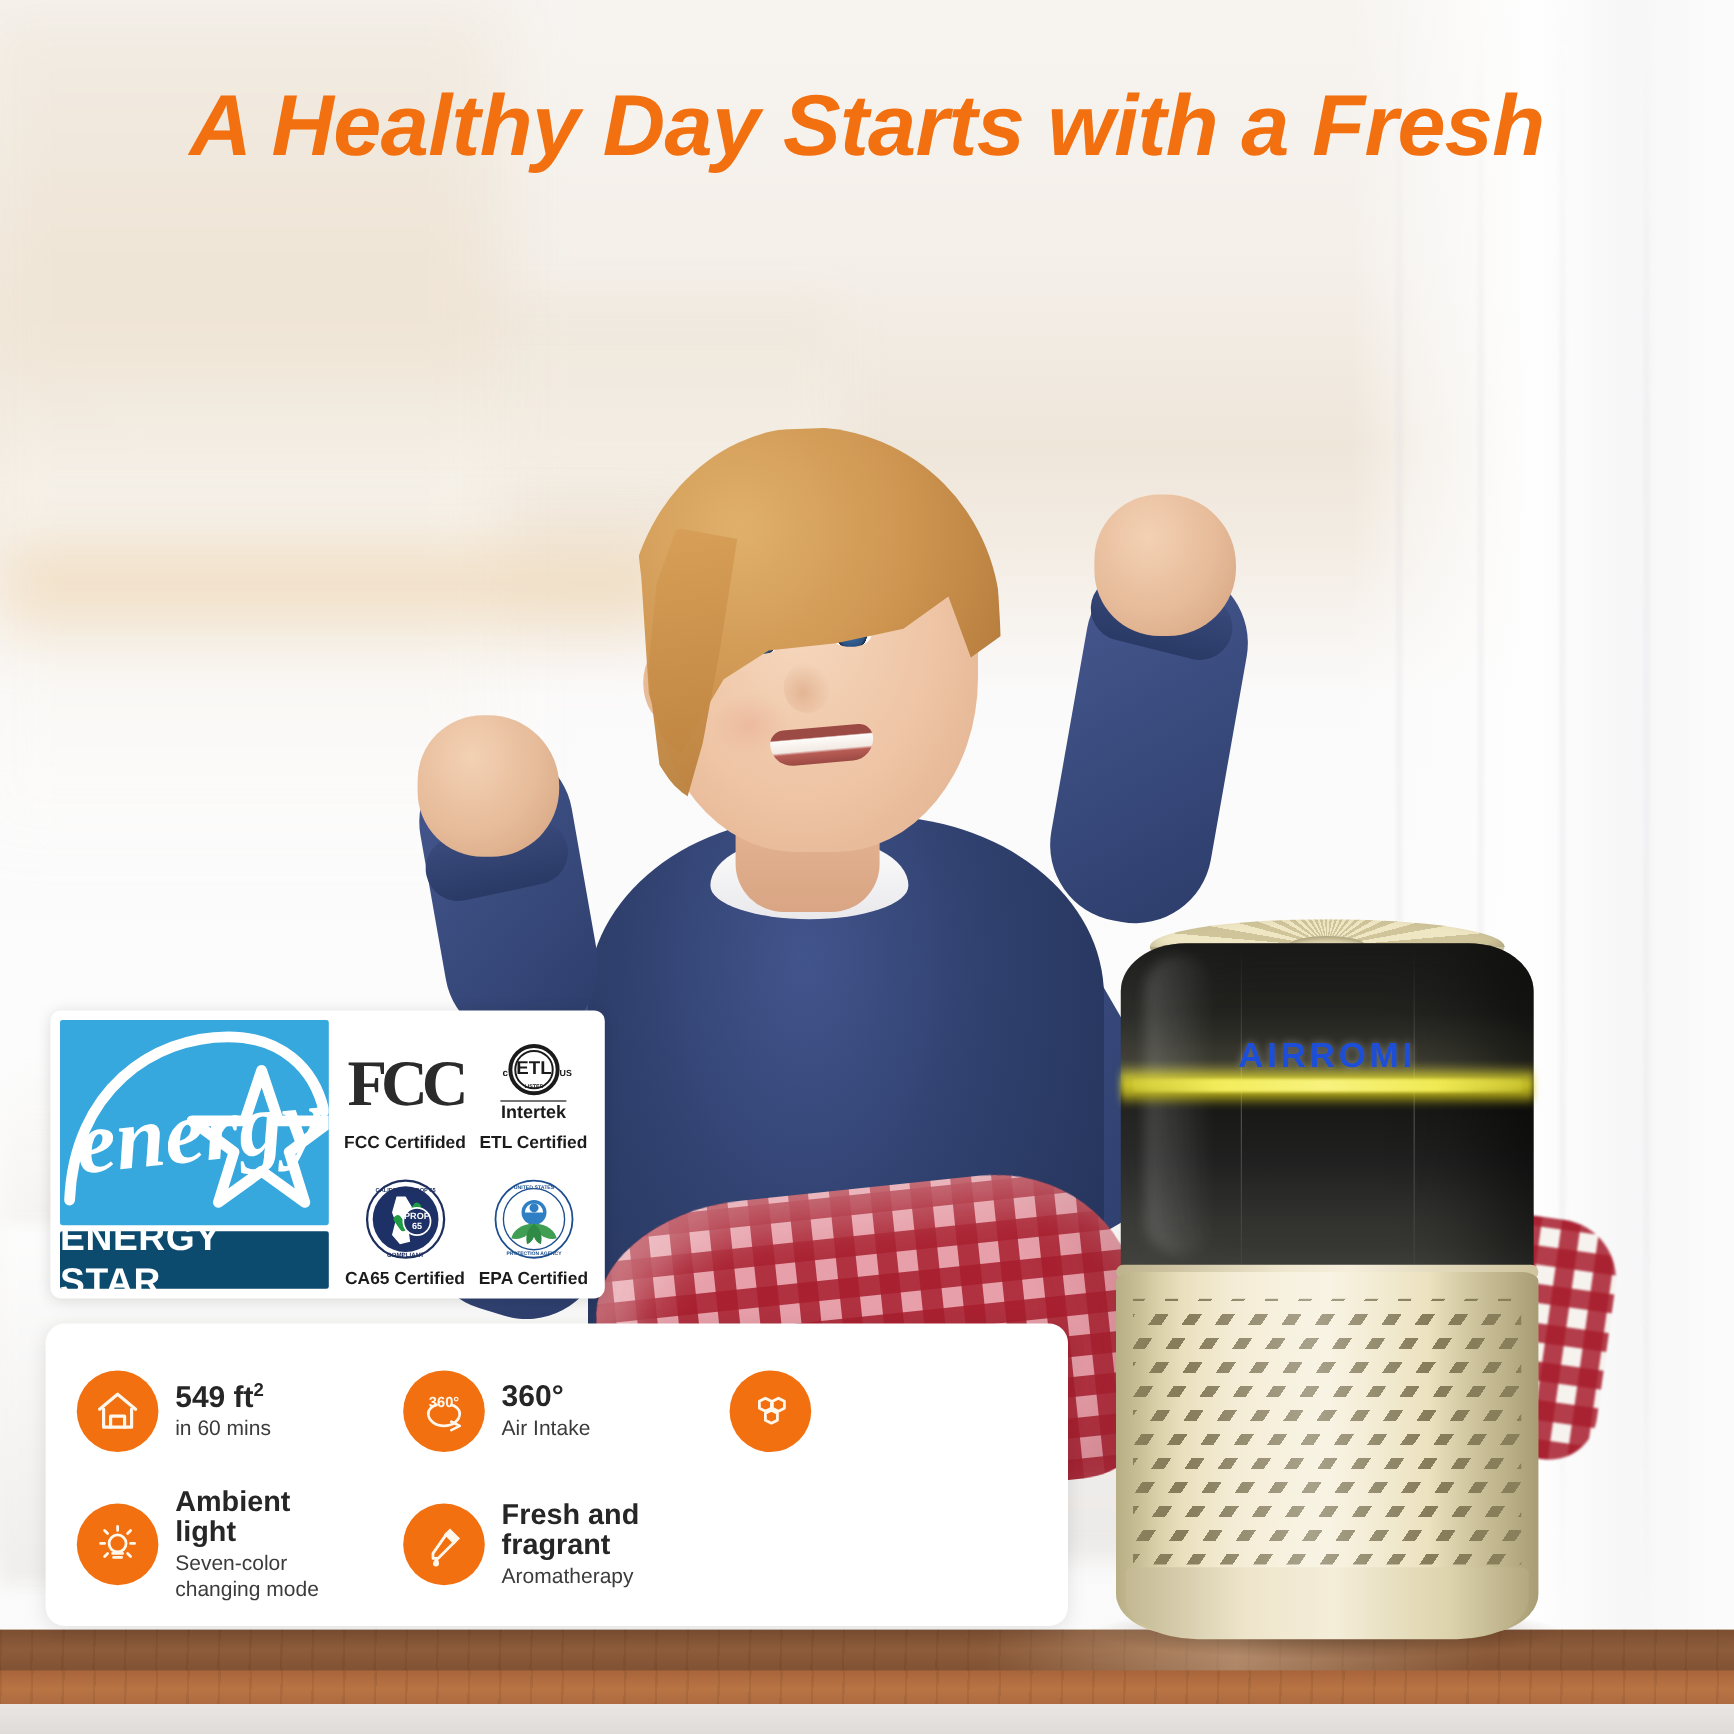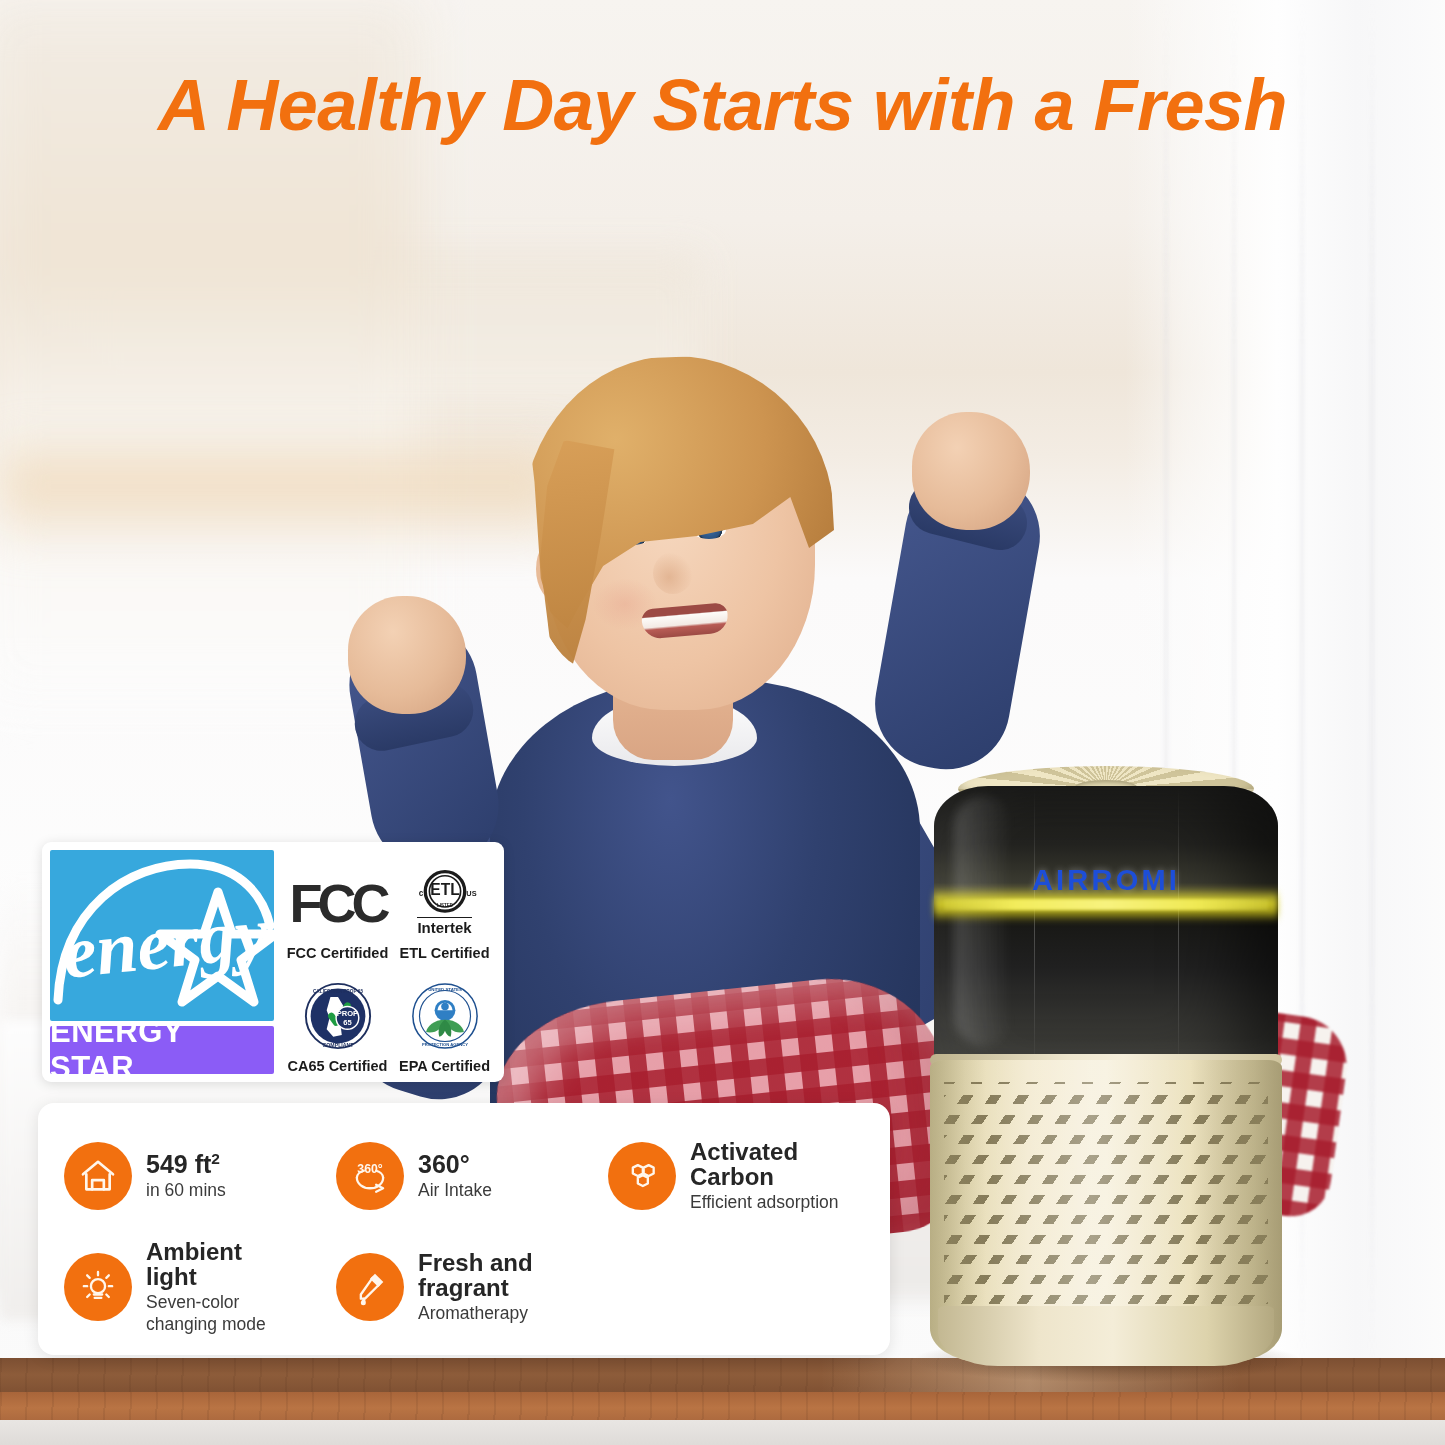--- a/index.html
+++ b/index.html
@@ -290,40 +290,40 @@
     box-shadow:0 2px 12px rgba(0,0,0,.13);
     display:flex; padding:8px 8px 8px 8px; gap:6px;
   }
   .es-logo {
     width:224px; height:224px; display:flex; flex-direction:column; gap:5px;
   }
   .es-top {
     flex:1; background:#37a8dd; border-radius:2px; position:relative; overflow:hidden;
   }
   .es-bottom {
-    height:48px; background:#8b5cf6; border-radius:2px;
+    height:48px; background:#0c4a6e; border-radius:2px;
     display:flex; align-items:center; justify-content:center;
   }
   .es-bottom span {
     color:#fff; font-size:31px; font-weight:700; letter-spacing:.5px;
     font-family:"Liberation Sans", sans-serif;
   }
   .cert-grid {
     flex:1; display:grid; grid-template-columns:1fr 1fr; grid-template-rows:1fr 1fr;
     column-gap:4px; row-gap:2px; padding-left:6px;
   }
   .cert-cell { display:flex; flex-direction:column; align-items:center; justify-content:flex-end; }
   .cert-mark { height:74px; display:flex; align-items:center; justify-content:center; }
   .cert-label {
     font-size:14.5px; font-weight:700; color:#1b1b1b; margin-top:5px;
     font-family:"Liberation Sans", sans-serif; white-space:nowrap;
   }
   .fcc-text {
     font-size:54px; font-weight:700; color:#2b2b2b; letter-spacing:-5px;
-    font-family:Liberation Sans, sans-serif; line-height:.9;text-align:right;
+    font-family:Liberation Serif, serif; line-height:.9;text-align:right;
   }
   .intertek-text {
     font-size:15px; font-weight:700; color:#1b1b1b; border-top:1.6px solid #1b1b1b;
     padding-top:1px; margin-top:1px; font-family:"Liberation Sans", sans-serif;
   }
 
   
   #feature-panel {
     position:absolute; left:38px; top:1103px; width:852px; height:252px;
     background:#ffffff; border-radius:16px;
@@ -550,25 +550,20 @@
 
 
   <div class="feat">
     <div class="feat-icon">
       <svg viewBox="0 0 48 48" width="40" height="40" fill="none" stroke="#fff6ec" stroke-width="2.8" stroke-linejoin="round">
         <path d="M13 14 L19 11 L25 14 V21 L19 24 L13 21 Z"></path>
         <path d="M26 14 L32 11 L38 14 V21 L32 24 L26 21 Z"></path>
         <path d="M19 26 L25 23 L31 26 V33 L25 36 L19 33 Z"></path>
       </svg>
     </div>
-    <div class="feat-text">
-      <div class="feat-title small">Activated</div>
-      <div class="feat-title small">Carbon</div>
-      <div class="feat-sub">Efficient adsorption</div>
-    </div>
   </div>
 
   <div class="feat">
     <div class="feat-icon">
       <svg viewBox="0 0 48 48" width="40" height="40" fill="none" stroke="#fff6ec" stroke-width="2.8" stroke-linecap="round">
         <circle cx="24" cy="23" r="8.5"></circle>
         <path d="M19 33 H29 M20 37 H28"></path>
         <path d="M24 6 V10 M11 23 H7 M41 23 H37 M14 13 L11 10 M34 13 L37 10 M14 33 L11 36 M34 33 L37 36"></path>
       </svg>
     </div>

